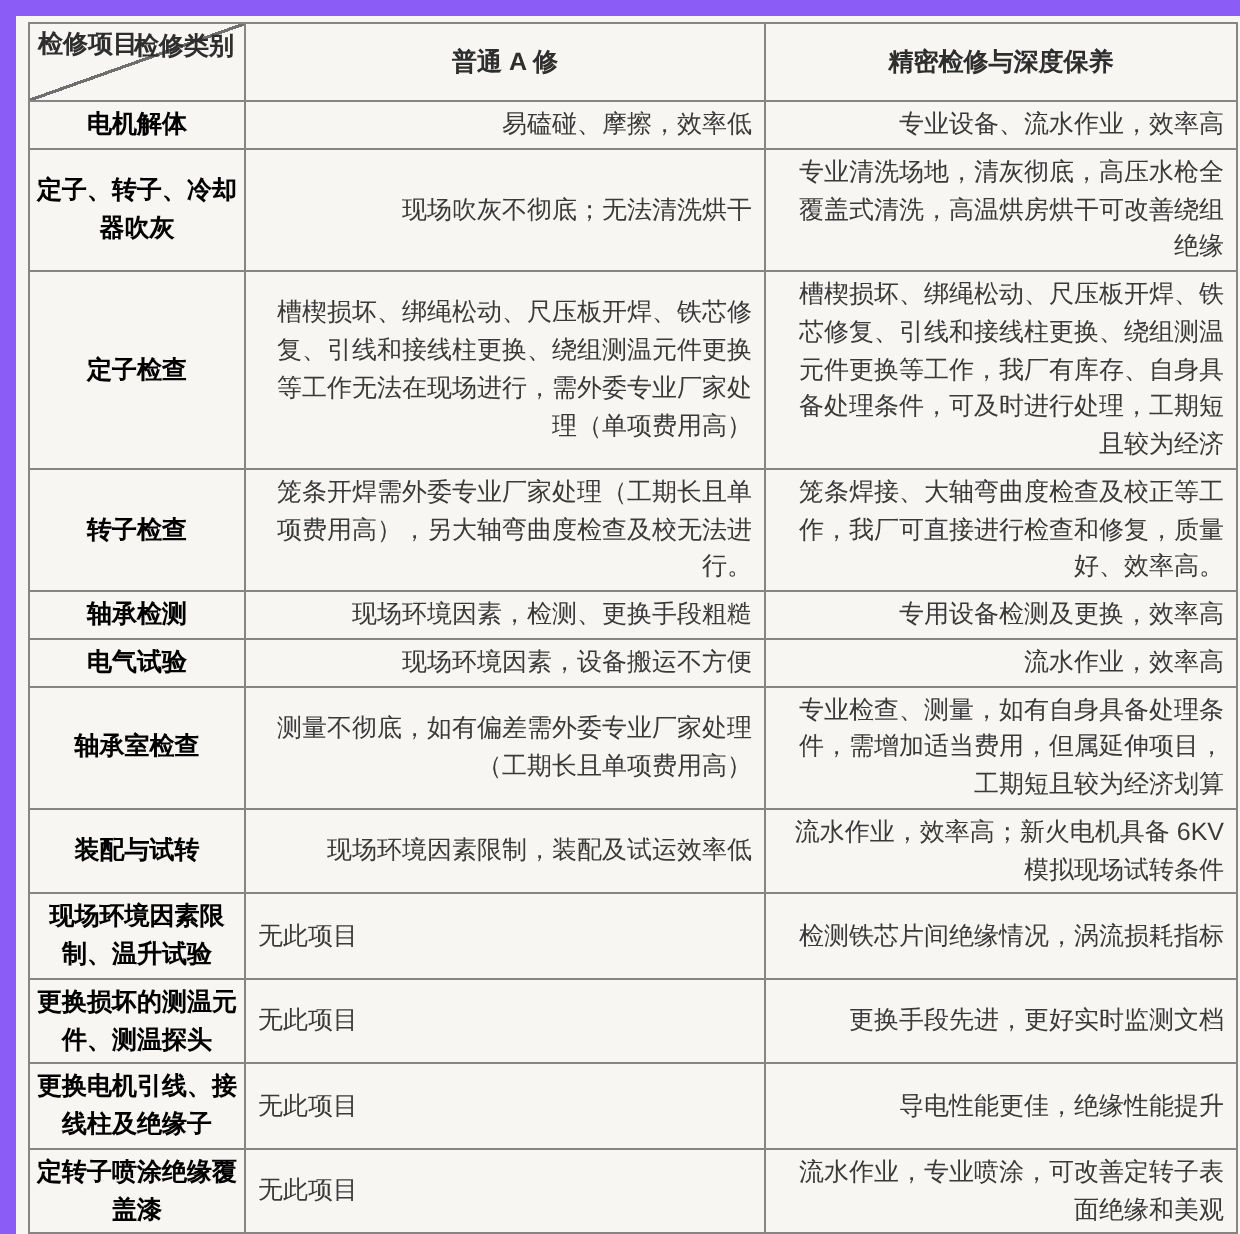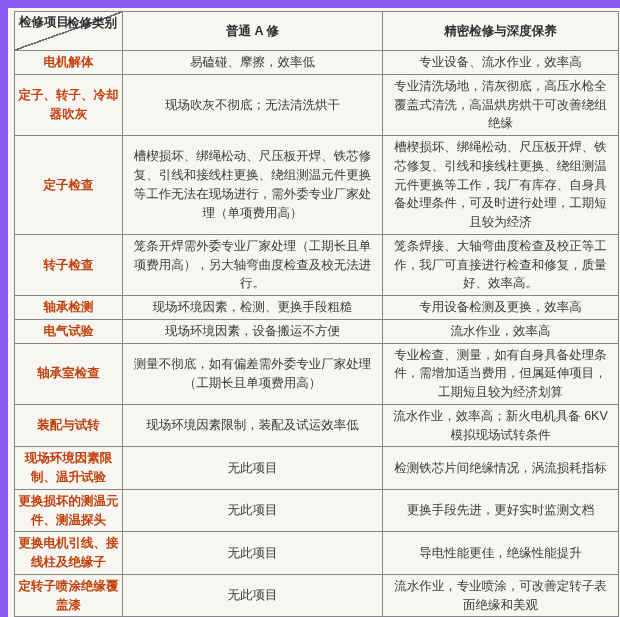--- a/index.html
+++ b/index.html
@@ -39,28 +39,28 @@
   }
   .compare-table th {
     font-weight: bold;
     text-align: center;
     color: #2e2e2e;
     height: 34px;
   }
   .compare-table td.col-item {
     text-align: center;
     font-weight: bold;
-    color: #c2410c;
+    color: #000000;
     padding: 2px 3px;
   }
   .compare-table td.col-a, .compare-table td.col-b {
-    text-align: center;
+    text-align: right;
   }
   .compare-table td.centered {
-    text-align: center;
+    text-align: left;
   }
   
   .corner-cell {
     position: relative;
     padding: 0 !important;
     height: 40px;
     font-weight: bold;
     color: #2e2e2e;
   }
   .corner-cell .diag {

